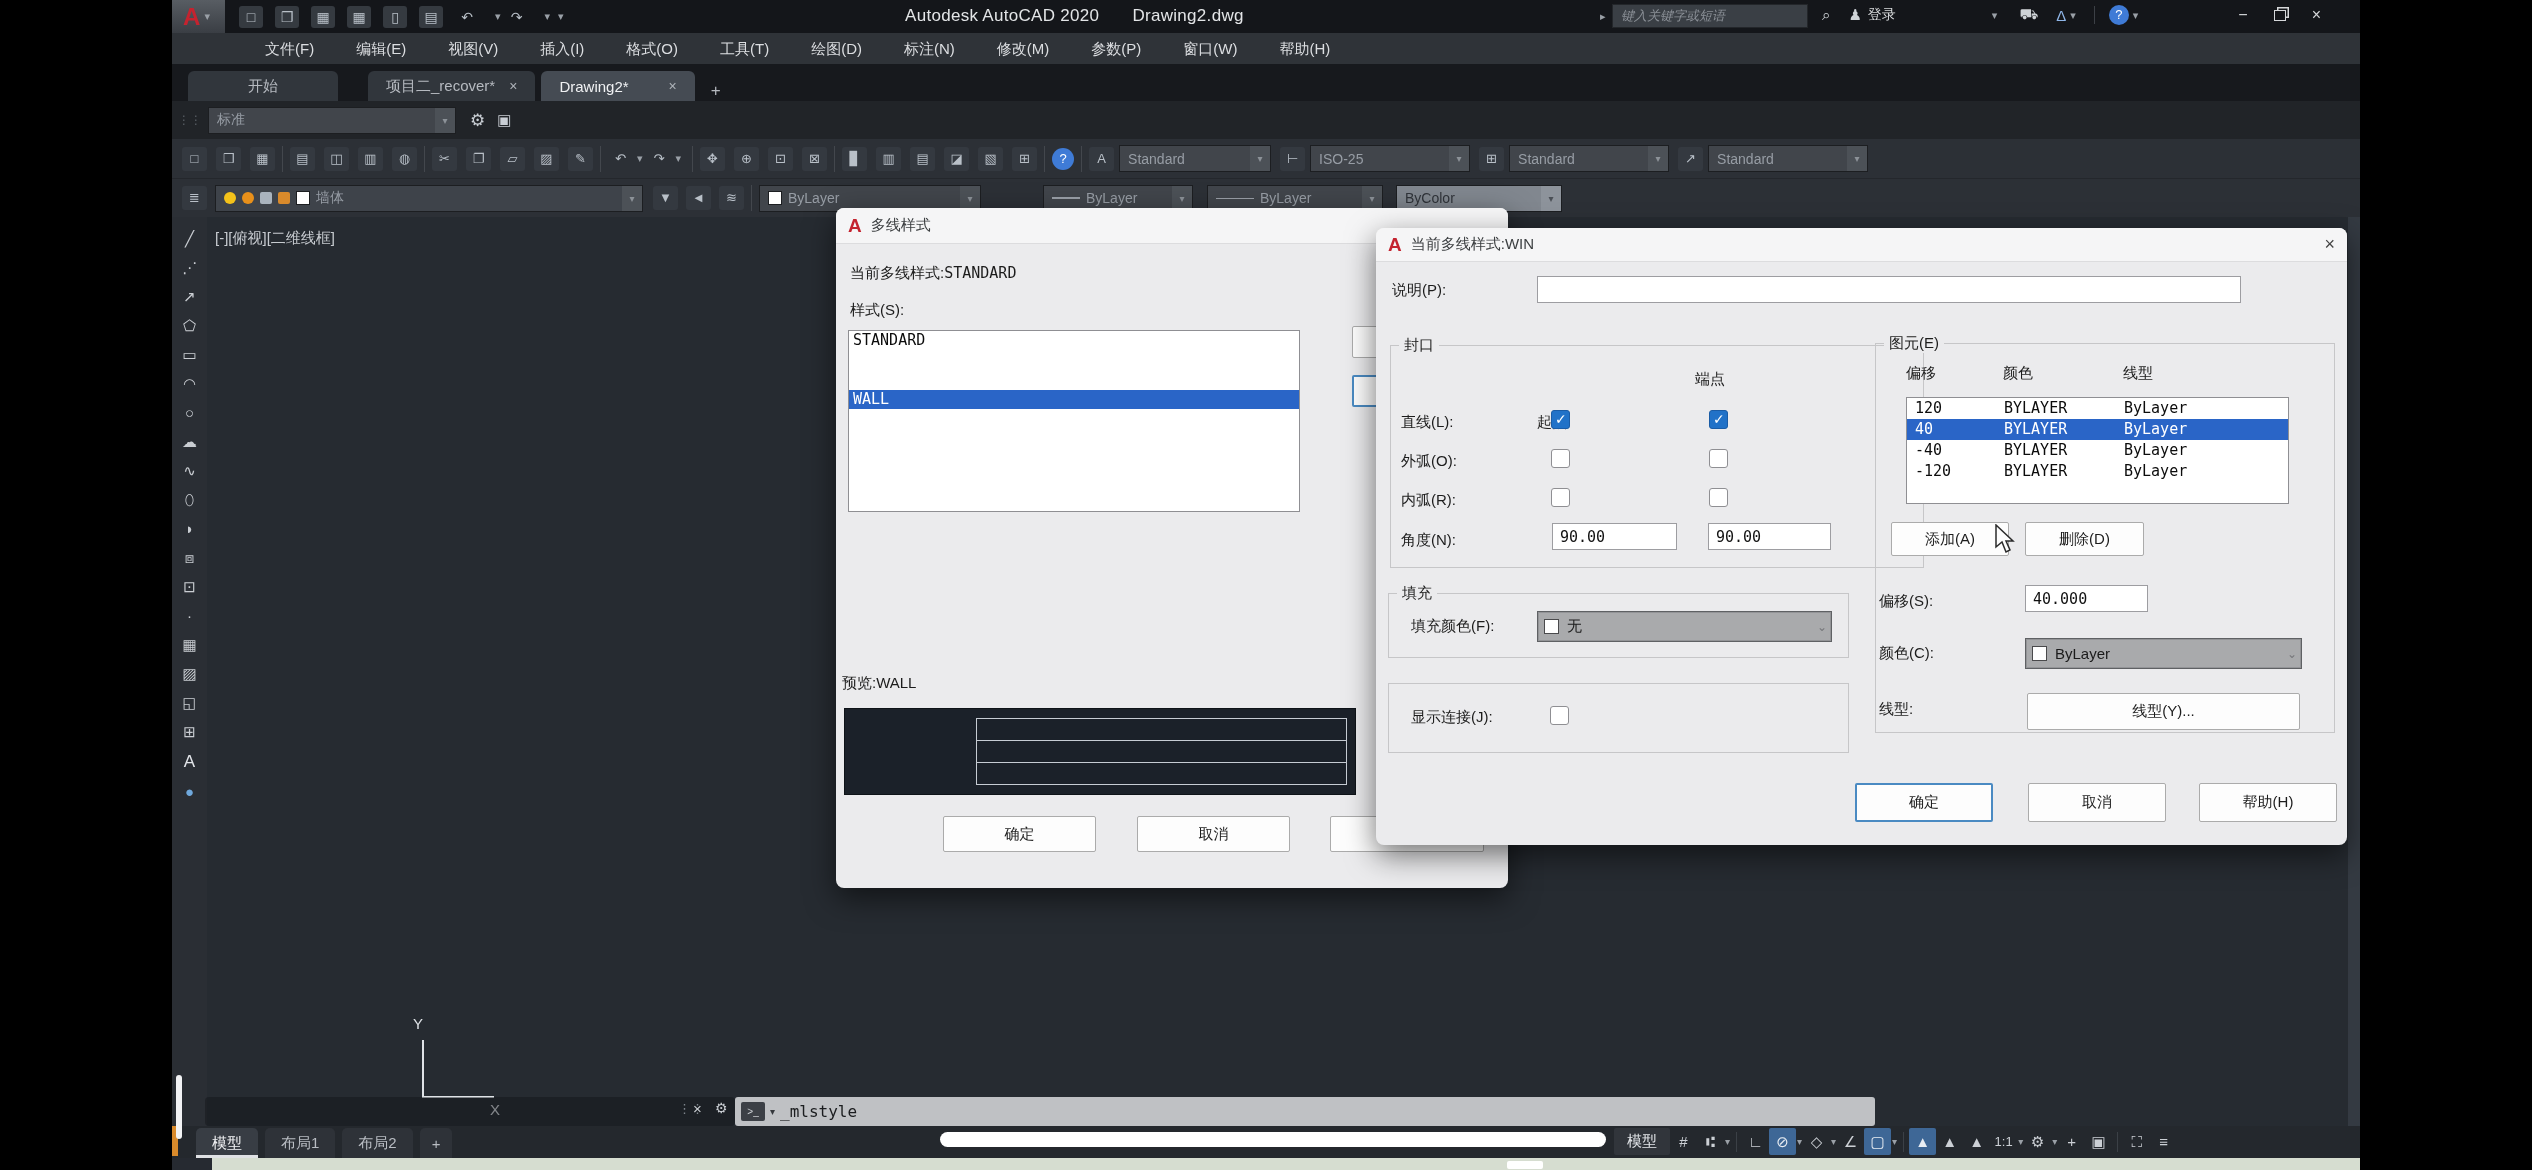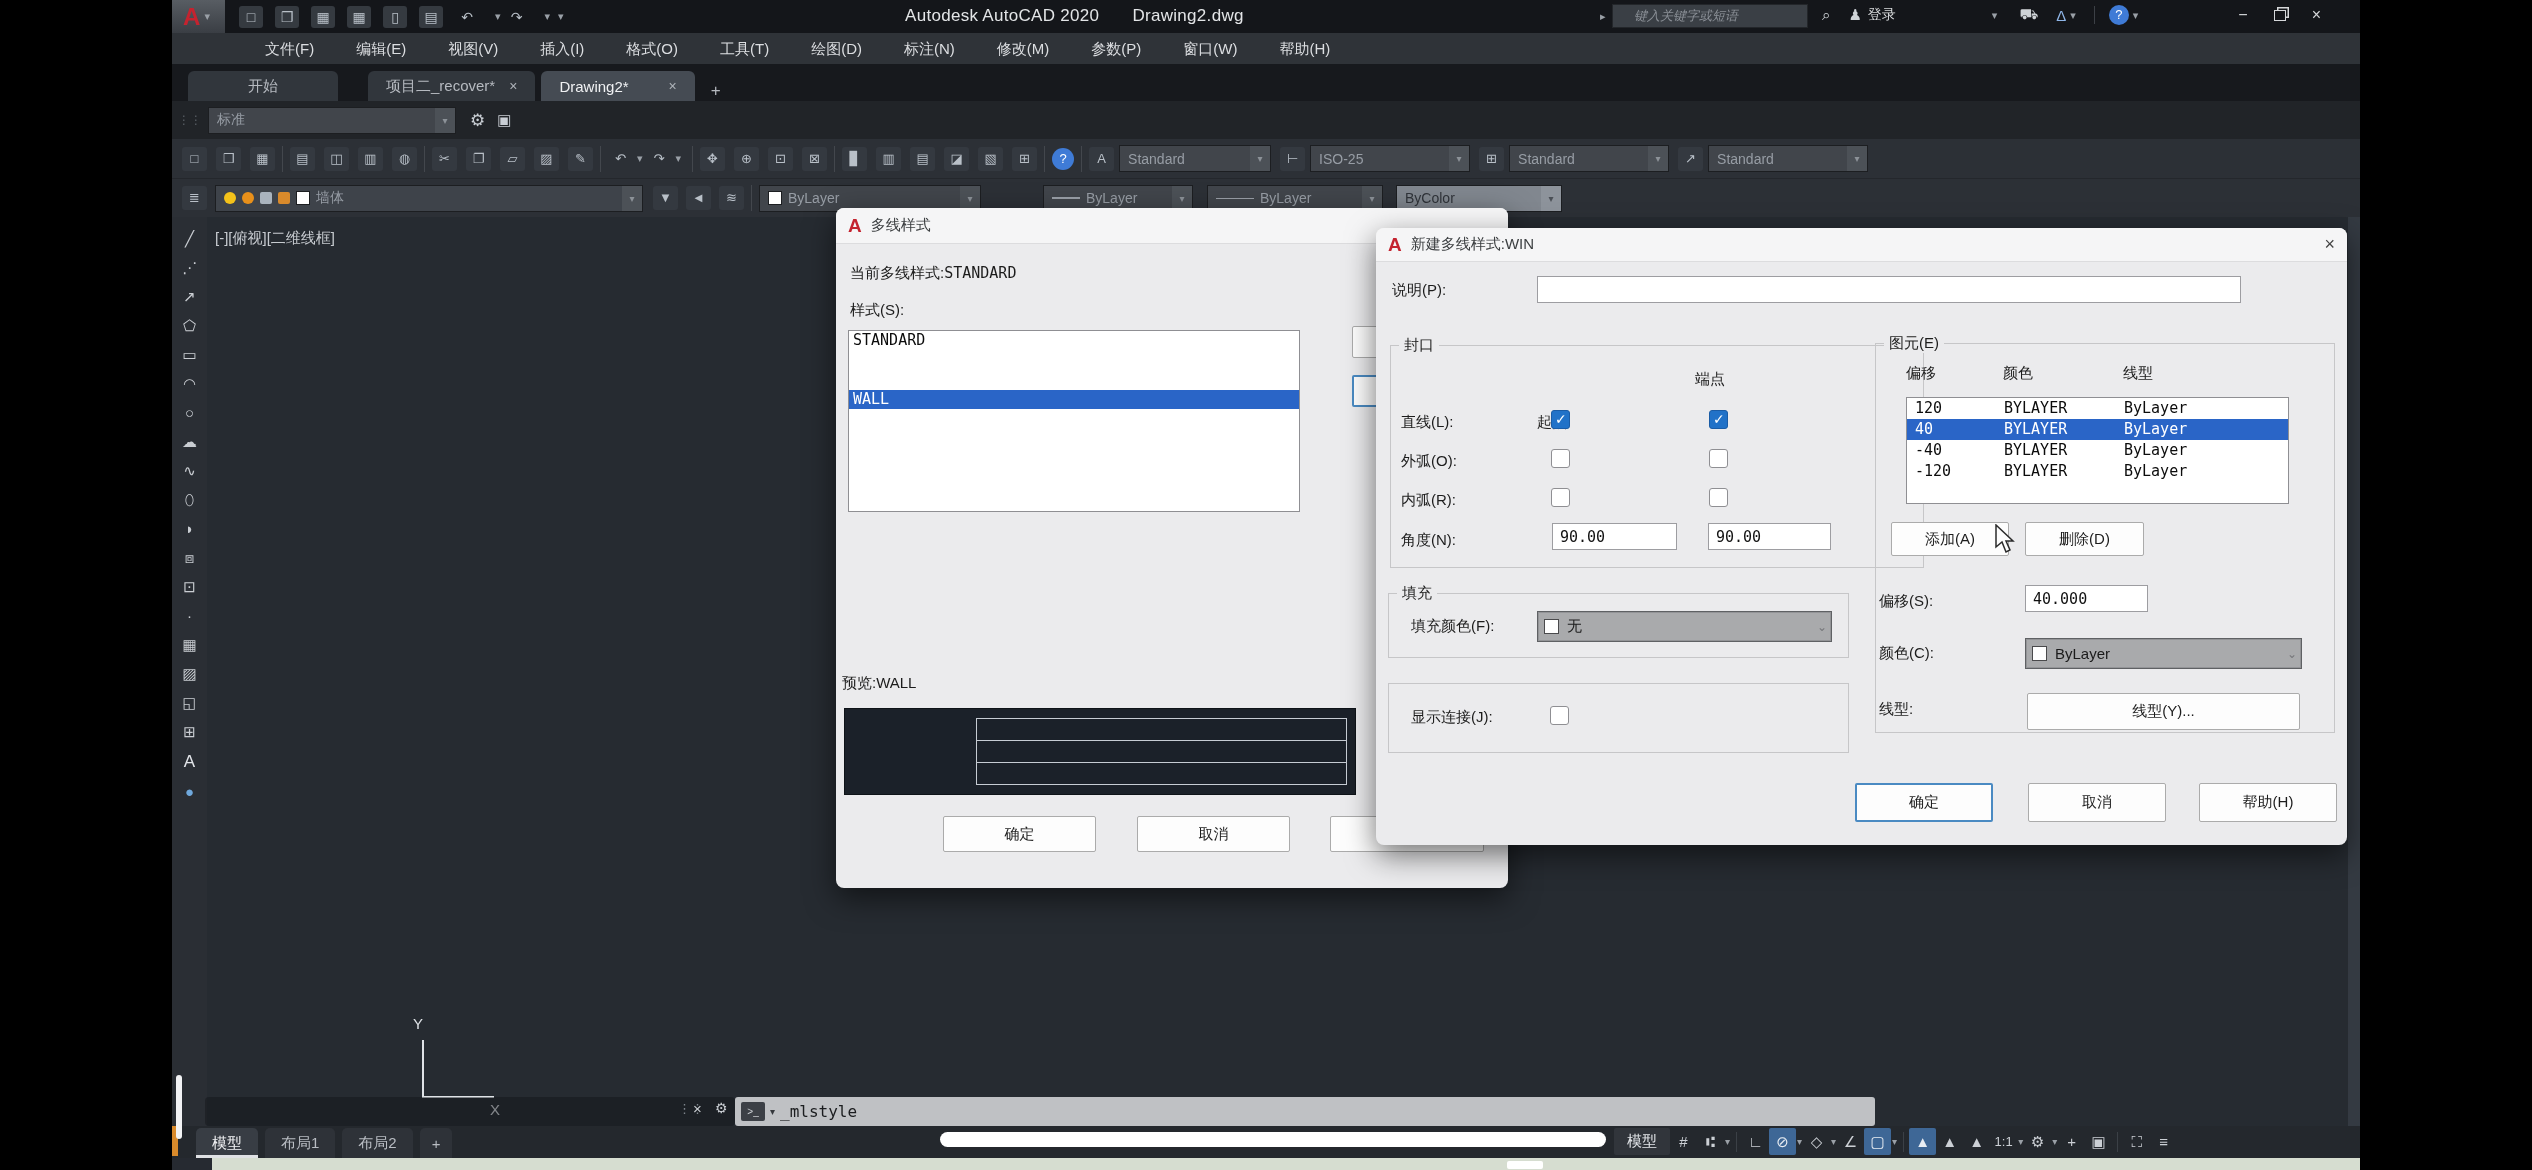--- a/index.html
+++ b/index.html
@@ -17,21 +17,21 @@
   .tbar2    { position:absolute; left:0; top:178px; width:100%; height:39px; background:#2c3036; display:flex; align-items:center; padding-left:10px; border-top:1px solid #24272c; }
   .canvas   { position:absolute; left:35px; top:217px; width:2153px; height:909px; background:#262b31; }
   .toolcol  { position:absolute; left:0; top:217px; width:35px; height:909px; background:#2a2e34; display:flex; flex-direction:column; align-items:center; padding-top:14px; gap:14px; }
   .bottomrow{ position:absolute; left:0; top:1126px; width:100%; height:32px; background:#24282d; }
   .greenstrip{ position:absolute; left:40px; top:1158px; width:2148px; height:12px; background:#d6ddd0; }
 
   .menu-item { color:#dcdee1; font-size:15px; padding:0 21px; height:31px; line-height:31px; }
   .qat-ic { width:24px; height:22px; margin-right:12px; border-radius:3px; background:#353a40; color:#b9c0c8; font-size:14px; text-align:center; line-height:22px; }
   .caret { color:#9aa0a7; font-size:11px; margin:0 4px; }
   .title-text { position:absolute; left:733px; top:6px; font-size:17px; color:#e3e5e7; letter-spacing:.3px; }
-  .searchbox { position:absolute; left:1440px; top:4px; width:196px; height:24px; background:#3a3f45; border:1px solid #23262a; color:#8b9097; font-style:italic; font-size:13px; line-height:22px; padding-left:21px; }
+  .searchbox { position:absolute; left:1440px; top:4px; width:196px; height:24px; background:#3a3f45; border:1px solid #23262a; color:#8b9097; font-style:italic; font-size:13px; line-height:22px; padding-left:8px; }
   .tb-right-ic { color:#cfd3d7; font-size:15px; margin-left:18px; }
   .winbtn { color:#d6d8da; font-size:16px; margin-left:26px; }
   .restore-glyph { display:inline-block; width:12px; height:11px; border:1.5px solid #d6d8da; box-shadow:3px -3px 0 -1.5px #14161a, 3px -3px 0 0 #d6d8da; margin-left:26px; }
   .restore-glyph.mb { border-color:#c2c5c9; box-shadow:3px -3px 0 -1.5px #2f3338, 3px -3px 0 0 #c2c5c9; }
 
   .ftab { height:30px; border-radius:6px 6px 0 0; background:#31363c; color:#b6bac0; font-size:15px; display:flex; align-items:center; padding:0 18px; margin-right:6px; gap:14px; }
   .ftab.active { background:#454b53; color:#f0f1f3; }
   .ftab .x { font-size:14px; color:#aeb3b9; }
   .plus { color:#b6bac0; font-size:17px; margin-left:10px; }
 
@@ -415,21 +415,21 @@
       </div>
     </div>
     <div class="btn" style="left:107px;top:608px;width:153px;height:36px;">确定</div>
     <div class="btn" style="left:301px;top:608px;width:153px;height:36px;">取消</div>
     <div class="btn" style="left:494px;top:608px;width:154px;height:36px;"></div>
   </div>
 
   <div class="dialog" style="left:1376px;top:228px;width:971px;height:617px;z-index:20;">
     <div class="dlg-title" style="height:34px;">
       <span class="logo">A</span>
-      <span class="t">新建多线样式:WIN</span>
+      <span class="t">当前多线样式:WIN</span>
       <span class="dlg-close">×</span>
     </div>
     <div class="lbl" style="left:16px;top:53px;">说明(P):</div>
     <div class="field" style="left:161px;top:48px;width:704px;height:27px;"></div>
 
     <div class="group" style="left:14px;top:117px;width:534px;height:223px;">
       <span class="legend">封口</span>
       <span class="lbl" style="left:146px;top:24px;margin-top:43px;">起点</span>
       <span class="lbl" style="left:304px;top:24px;">端点</span>
       <span class="lbl" style="left:10px;top:67px;">直线(L):</span>

